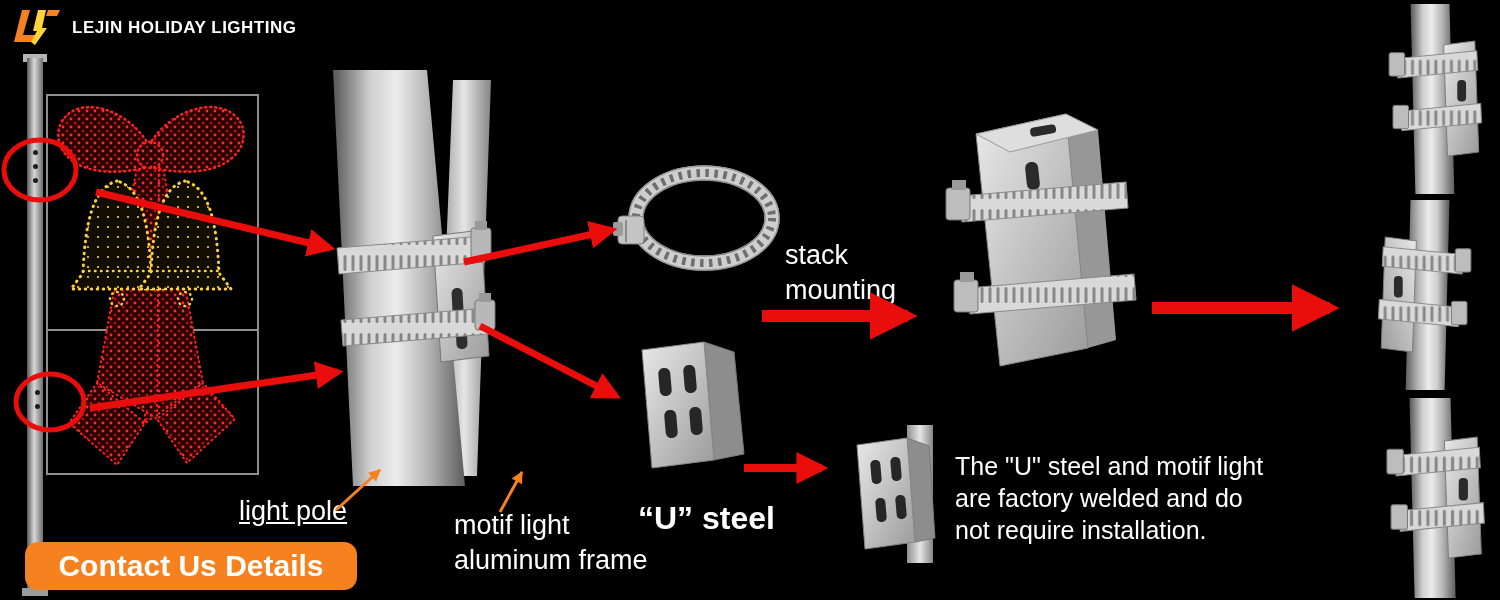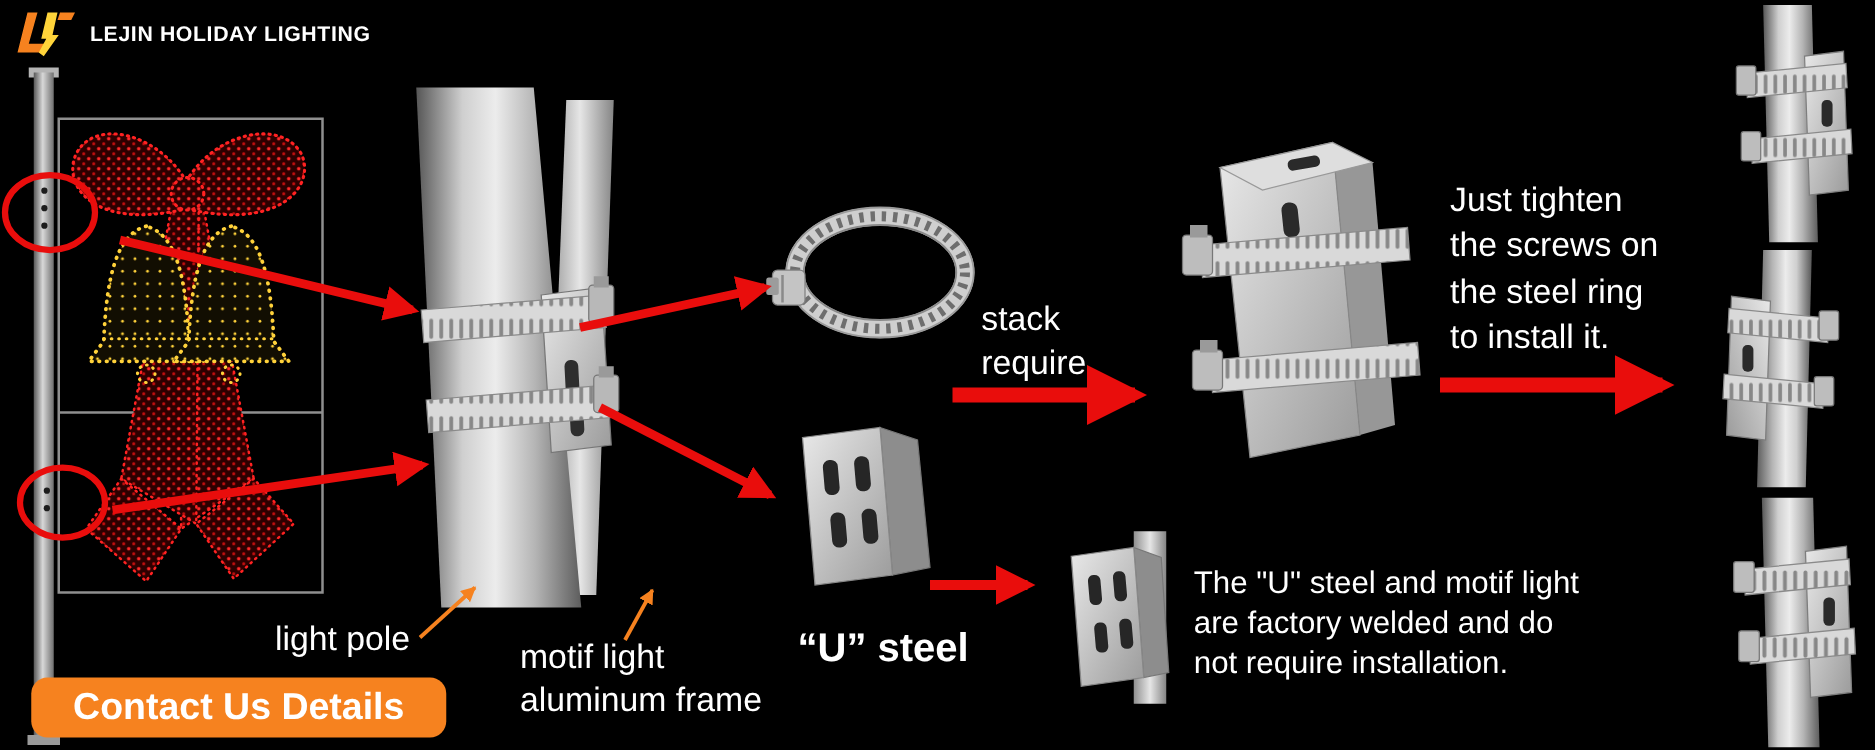--- a/index.html
+++ b/index.html
@@ -136,21 +136,21 @@
   <svg class="abs" style="left:612px; top:158px;" width="170" height="125" viewBox="0 0 170 125">
     <ellipse cx="92" cy="60" rx="68" ry="45" fill="none" stroke="#cfcfcf" stroke-width="15"></ellipse>
     <ellipse cx="92" cy="60" rx="68" ry="45" fill="none" stroke="#6e6e6e" stroke-width="8" stroke-dasharray="3.5 5.5"></ellipse>
     <ellipse cx="92" cy="60" rx="75" ry="52" fill="none" stroke="#9a9a9a" stroke-width="1.5"></ellipse>
     <ellipse cx="92" cy="60" rx="61" ry="38" fill="none" stroke="#8a8a8a" stroke-width="1.5"></ellipse>
     <rect x="6" y="58" width="26" height="28" rx="4" fill="#c4c4c4" stroke="#808080"></rect>
     <rect x="1" y="64" width="10" height="14" rx="2" fill="#9c9c9c"></rect>
     <line x1="14" y1="62" x2="14" y2="84" stroke="#8a8a8a" stroke-width="2"></line>
   </svg>
   <div class="abs txt lbl-md pre" style="left:785px; top:238px;">stack
-require</div>
+mounting</div>
 
   <svg class="abs" style="left:612px; top:338px;" width="145" height="140" viewBox="0 0 145 140">
     <polygon points="92,4 122,14 132,116 102,122" fill="#8d8d8d" stroke="#777"></polygon>
     <polygon points="30,12 92,4 102,122 40,130" fill="url(#gradFace)" stroke="#888"></polygon>
     <rect x="47" y="30" width="12" height="28" rx="5.5" fill="#262626" transform="rotate(-5 53 44)"></rect>
     <rect x="72" y="27" width="12" height="28" rx="5.5" fill="#262626" transform="rotate(-5 78 41)"></rect>
     <rect x="53" y="72" width="12" height="28" rx="5.5" fill="#262626" transform="rotate(-5 59 86)"></rect>
     <rect x="78" y="69" width="12" height="28" rx="5.5" fill="#262626" transform="rotate(-5 84 83)"></rect>
   </svg>
   <div class="abs txt" style="left:638px; top:500px; font-size:32px;font-weight:bold;">“U”  steel</div>
@@ -162,24 +162,20 @@
     <rect x="100" y="26" width="26" height="9" rx="4" fill="#2a2a2a" transform="rotate(-10 113 30)"></rect>
     <rect x="96" y="62" width="13" height="28" rx="6" fill="#2a2a2a" transform="rotate(-6 102 76)"></rect>
     <polygon points="30,96 196,82 198,108 32,122" fill="url(#clampPat)" stroke="#8a8a8a"></polygon>
     <rect x="16" y="88" width="24" height="32" rx="3" fill="#bdbdbd" stroke="#777"></rect>
     <rect x="22" y="80" width="14" height="10" fill="#9a9a9a"></rect>
     <polygon points="38,188 204,174 206,200 40,214" fill="url(#clampPat)" stroke="#8a8a8a"></polygon>
     <rect x="24" y="180" width="24" height="32" rx="3" fill="#bdbdbd" stroke="#777"></rect>
     <rect x="30" y="172" width="14" height="10" fill="#9a9a9a"></rect>
   </svg>
 
-  <div class="abs txt note pre" style="left:1160px; top:142px; width:200px;">Just tighten
-the screws on
-the steel ring
-to install it.</div>
 
   <svg class="abs" style="left:1360px; top:4px;" width="140" height="190" viewBox="0 0 140 195">
     <use href="#thumbG"></use>
   </svg>
   <svg class="abs" style="left:1360px; top:200px;" width="140" height="190" viewBox="0 0 140 195">
     <use href="#thumbG" transform="translate(140,0) scale(-1,1)"></use>
   </svg>
   <svg class="abs" style="left:1356px; top:398px;" width="148" height="200" viewBox="0 0 140 195">
     <use href="#thumbG"></use>
   </svg>
@@ -190,22 +186,22 @@
     <polygon points="12,25 62,18 70,122 20,129" fill="url(#gradFace)" stroke="#888"></polygon>
     <rect x="26" y="40" width="10" height="24" rx="4.5" fill="#262626" transform="rotate(-5 31 52)"></rect>
     <rect x="46" y="37" width="10" height="24" rx="4.5" fill="#262626" transform="rotate(-5 51 49)"></rect>
     <rect x="31" y="78" width="10" height="24" rx="4.5" fill="#262626" transform="rotate(-5 36 90)"></rect>
     <rect x="51" y="75" width="10" height="24" rx="4.5" fill="#262626" transform="rotate(-5 56 87)"></rect>
   </svg>
   <div class="abs txt note-sm pre" style="left:955px; top:450px; width:350px;">The "U" steel and motif light
 are factory welded and do
 not require installation.</div>
 
-  <div class="abs txt lbl-md" style="left:220px; top:494px;">light pole</div>
-  <div class="abs txt lbl-md pre" style="left:416px; top:508px;">motif light
+  <div class="abs txt lbl-md" style="left:239px; top:494px;text-decoration:underline;">light pole</div>
+  <div class="abs txt lbl-md pre" style="left:454px; top:508px;">motif light
 aluminum frame</div>
 
   <button class="abs contact-btn">Contact Us Details</button>
 
   <svg class="abs" style="left:0; top:0; pointer-events:none;" width="1500" height="600" viewBox="0 0 1500 600">
     <ellipse cx="40" cy="170" rx="36" ry="30" fill="none" stroke="#e90d0c" stroke-width="5"></ellipse>
     <ellipse cx="50" cy="402" rx="34" ry="28" fill="none" stroke="#e90d0c" stroke-width="5"></ellipse>
     <line x1="96" y1="192" x2="330" y2="248" stroke="#e90d0c" stroke-width="7" marker-end="url(#arrR)"></line>
     <line x1="90" y1="408" x2="338" y2="372" stroke="#e90d0c" stroke-width="7" marker-end="url(#arrR)"></line>
     <line x1="464" y1="262" x2="612" y2="230" stroke="#e90d0c" stroke-width="7" marker-end="url(#arrR)"></line>

